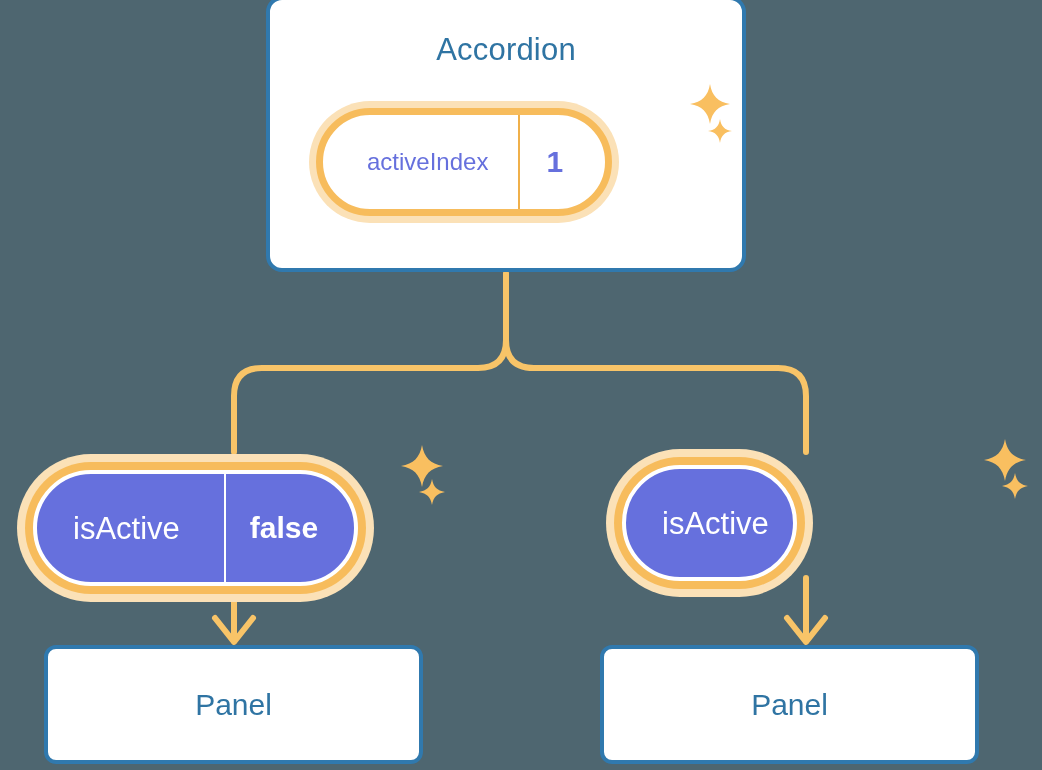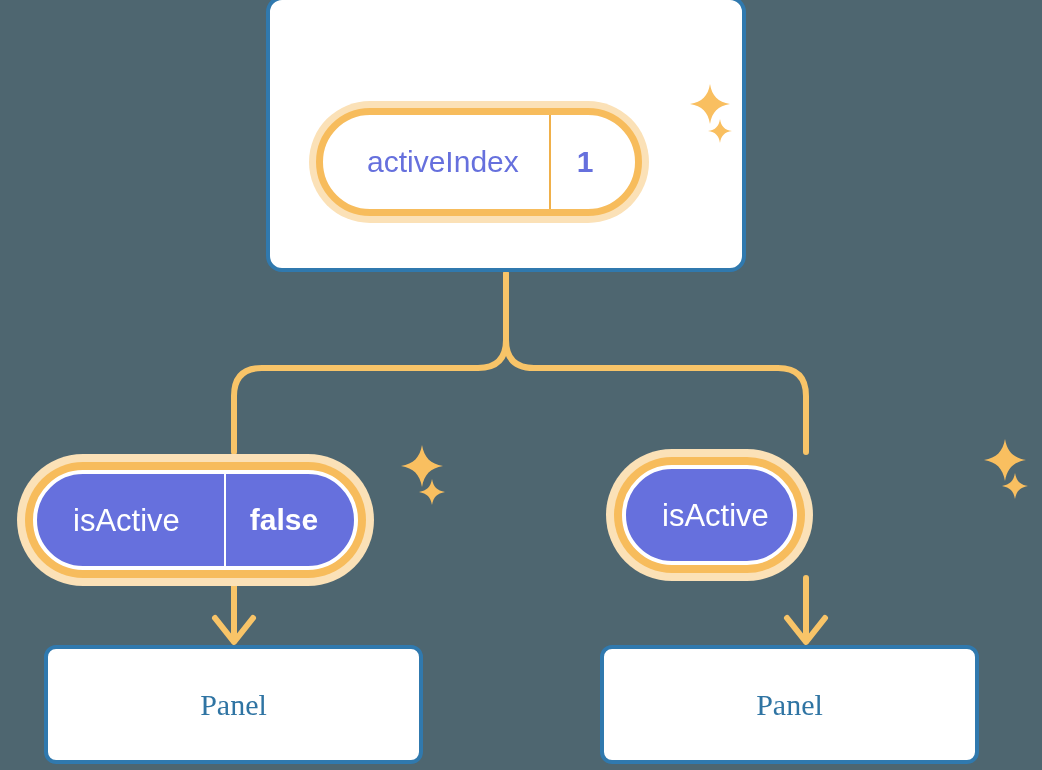--- a/index.html
+++ b/index.html
@@ -70,37 +70,37 @@
   
   .pill.light {
     background: #ffffff;
     border: 7px solid #f7bc5c;
     box-shadow: 0 0 0 7px #fbe1b7;
     color: #6670dd;
     height: 108px;
   }
   .pill.light .pill-key {
     padding: 0 30px 0 44px;
-    font-size: 30px;
+    font-size: 24px;
     font-weight: 400;
   }
   .pill.light .pill-val {
     padding: 0 42px 0 26px;
     font-size: 30px;
     font-weight: 700;
     border-left: 2px solid #f0b04a;
   }
 
   
   .pill.solid {
     background: #6670dd;
     border: 4px solid #ffffff;
     box-shadow: 0 0 0 8px #f7bc5c, 0 0 0 16px #fbe1b7;
     color: #ffffff;
-    height: 100px;
+    height: 116px;
   }
   .pill.solid .pill-key {
     padding: 0 24px 0 36px;
     font-size: 31px;
     font-weight: 400;
   }
   .pill.solid .pill-val {
     padding: 0 36px 0 24px;
     font-size: 30px;
     font-weight: 700;
@@ -131,21 +131,20 @@
     box-sizing: border-box;
     display: flex;
     align-items: center;
     justify-content: center;
   }
   .panel-title {
     color: #2f74a3;
     font-size: 30px;
     font-weight: 400;
     line-height: 1;
-    font-family: Liberation Serif, serif;
   }
 </style>
 </head>
 <body>
 
 <div id="stage">
 
   <svg id="connectors" viewBox="0 0 1042 770" width="1042" height="770" aria-hidden="true">
     <g fill="none" stroke="#f8c468" stroke-width="6" stroke-linecap="round" stroke-linejoin="round">
 
@@ -155,20 +154,21 @@
       <path d="M 234 578 L 234 641"></path>
       <path d="M 806 578 L 806 641"></path>
     </g>
     <g fill="none" stroke="#f8c468" stroke-width="6" stroke-linecap="round" stroke-linejoin="round">
       <polyline points="215,618 234,642 253,618"></polyline>
       <polyline points="787,618 806,642 825,618"></polyline>
     </g>
   </svg>
 
   <div class="comp-card" id="accordion-card">
+    <div class="comp-title">Accordion</div>
 
     <div class="pill-wrap" style="left:46px; top:108px;">
       <div class="pill light">
         <span class="pill-key">activeIndex</span>
         <span class="pill-val">1</span>
       </div>
     </div>
 
     <div class="sparkle" style="left:419px; top:83px;">
       <svg width="42" height="42" viewBox="0 0 42 42">

